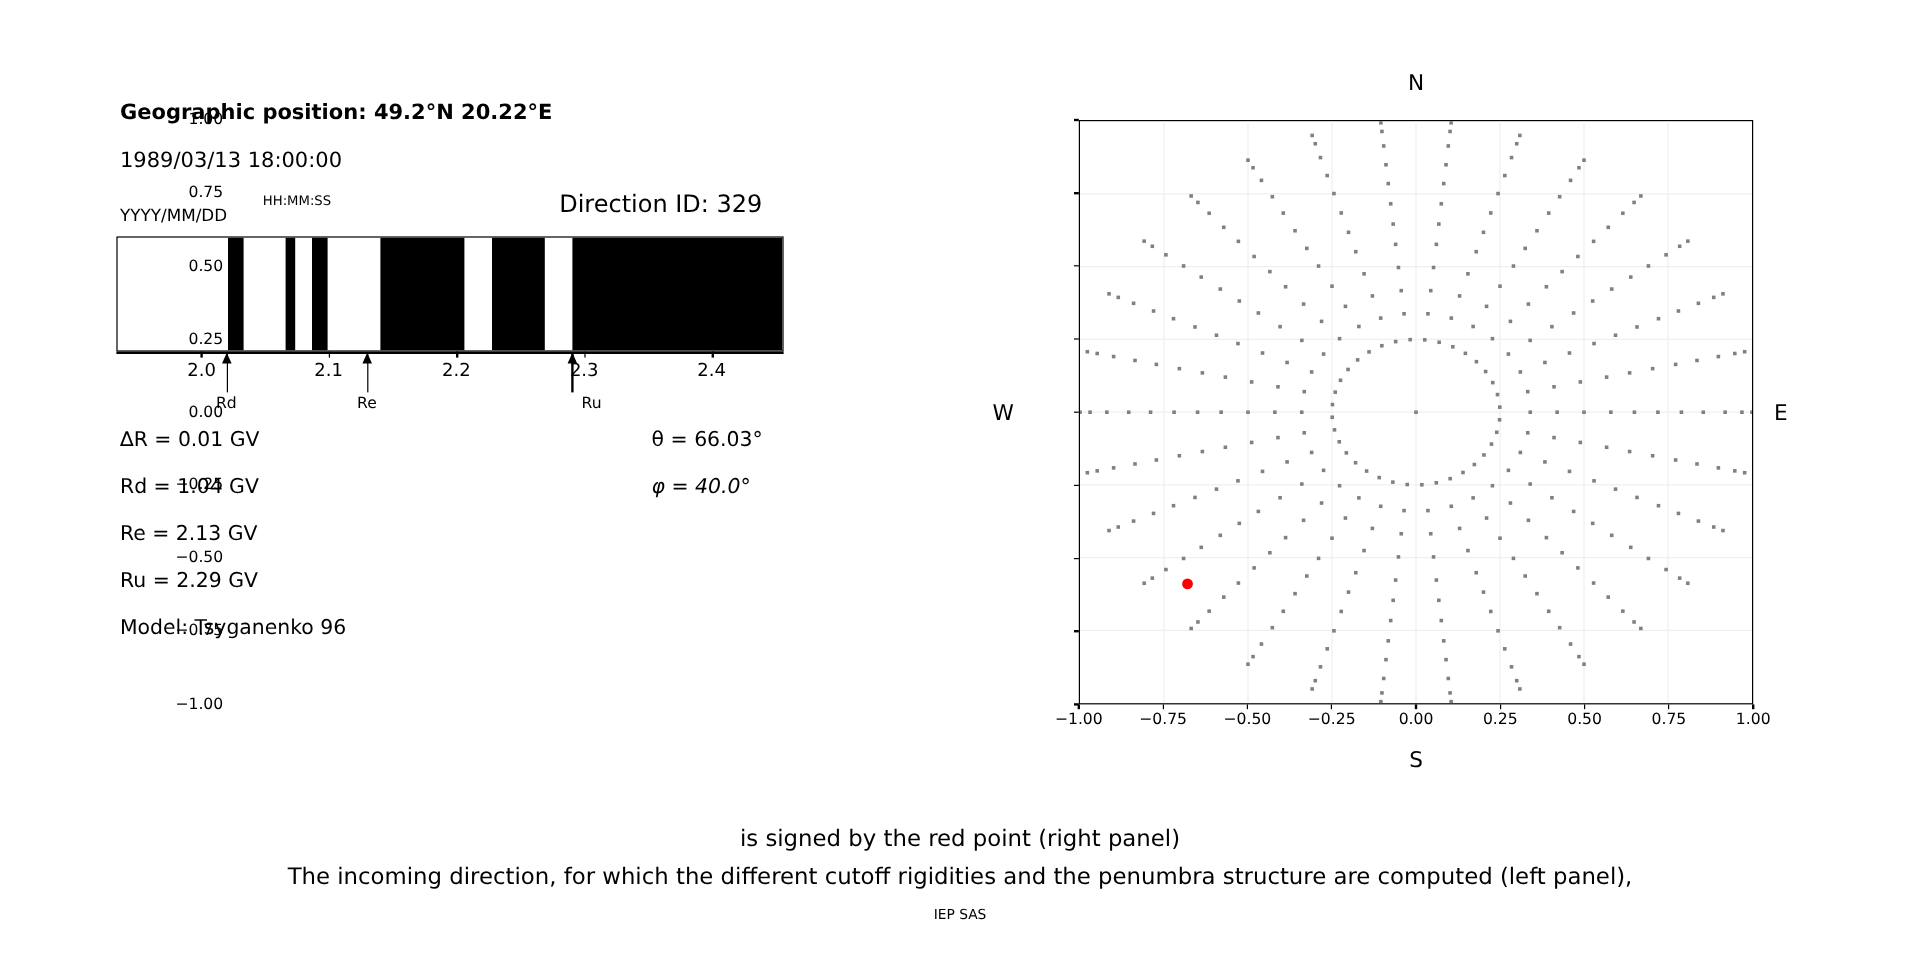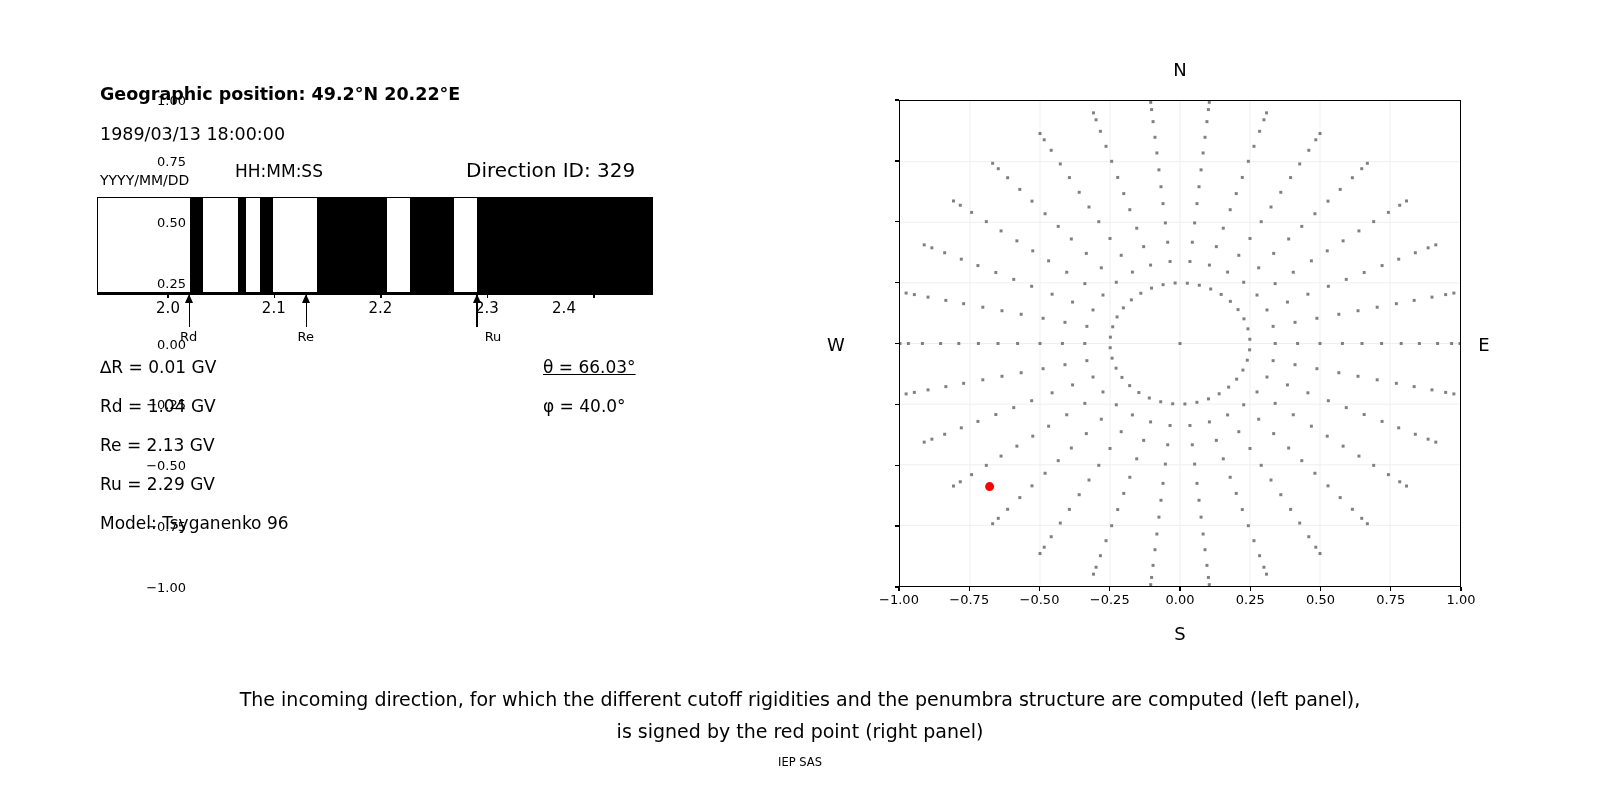--- a/index.html
+++ b/index.html
@@ -22,21 +22,21 @@
     left: 0;
     top: 0;
     width: 760px;
     height: 620px;
   }
   .txt { position: absolute; white-space: nowrap; color:#000; }
 
   #geo-position   { left: 100px; top:  84px; font-size: 17.5px; font-weight: bold; }
   #datetime-value { left: 100px; top: 124px; font-size: 17.5px; }
   #date-format    { left: 100px; top: 172px; font-size: 14px; }
-  #time-format    { left: 219px; top: 161px; font-size: 17px; margin-left: 16px; }
+  #time-format    { left: 219px; top: 161px; font-size: 11px; }
   #direction-id   { left: 466px; top: 158px; font-size: 20px; }
 
   
   #penumbra-wrap {
     position: absolute;
     left: 97px;
     top: 197px;
     width: 556px;
     height: 96px;
   }
@@ -223,36 +223,36 @@
     <div id="axis-line"></div>
   <div class="axis-tick" style="left: 70.25px;"></div>
       <div class="axis-tick-label" style="left: 71px; text-align: right;">2.0</div>
       <div class="axis-tick" style="left: 176.788px;"></div>
       <div class="axis-tick-label" style="left: 176.788px;">2.1</div>
       <div class="axis-tick" style="left: 283.327px;"></div>
       <div class="axis-tick-label" style="left: 283.327px;">2.2</div>
       <div class="axis-tick" style="left: 389.865px;"></div>
       <div class="axis-tick-label" style="left: 389.865px;">2.3</div>
       <div class="axis-tick" style="left: 496.404px;"></div>
-      <div class="axis-tick-label" style="left: 467px;">2.4</div>
+      <div class="axis-tick-label" style="left: 496px;">2.4</div>
       <div class="marker-arrow" style="left: 91.5577px;"></div>
       <div class="marker-label" style="left: 91.5577px;">Rd</div>
       <div class="marker-arrow" style="left: 208.75px;"></div>
       <div class="marker-label" style="left: 208.75px;">Re</div>
       <div class="marker-arrow" style="left: 379.212px;"></div>
       <div class="marker-label" style="left: 396px;">Ru</div>
     </div>
 
   <div class="value-line left" style="top:357px;">∆R = 0.01 GV</div>
   <div class="value-line left" style="top:396px;">Rd = 1.04 GV</div>
   <div class="value-line left" style="top:435px;">Re = 2.13 GV</div>
   <div class="value-line left" style="top:474px;">Ru = 2.29 GV</div>
   <div class="value-line left" style="top:513px;text-align:center;">Model: Tsyganenko 96</div>
-  <div class="value-line right" style="top:357px;text-decoration:underline;">θ = 66.03°</div>
-  <div class="value-line right" style="top:396px;">φ = 40.0°</div>
+  <div class="value-line right" style="top:357px;">θ = 66.03°</div>
+  <div class="value-line right" style="top:396px;font-style:italic;">φ = 40.0°</div>
 </div>
 
 <div id="right-panel">
   <div id="polar-frame">
     <svg id="polar-canvas" viewBox="0 0 562 487" preserveAspectRatio="none">
         <line x1="70.25" x2="70.25" y1="0" y2="487" stroke="#efefef" stroke-width="1"></line>
         <line x1="140.5" x2="140.5" y1="0" y2="487" stroke="#efefef" stroke-width="1"></line>
         <line x1="210.75" x2="210.75" y1="0" y2="487" stroke="#efefef" stroke-width="1"></line>
         <line x1="281" x2="281" y1="0" y2="487" stroke="#efefef" stroke-width="1"></line>
         <line x1="351.25" x2="351.25" y1="0" y2="487" stroke="#efefef" stroke-width="1"></line>
@@ -679,16 +679,16 @@
       <div class="xt" style="left: 1320.5px;">0.50</div>
       <div class="polar-tickmark" style="left: 1319.8px; top: 587px; width: 1.4px; height: 4px;"></div>
       <div class="xt" style="left: 1390.75px;">0.75</div>
       <div class="polar-tickmark" style="left: 1390.05px; top: 587px; width: 1.4px; height: 4px;"></div>
       <div class="xt" style="left: 1461px;">1.00</div>
       <div class="polar-tickmark" style="left: 1460.3px; top: 587px; width: 1.4px; height: 4px;"></div>
     </div>
 </div>
 
 <div id="caption">
+  <div>is signed by the red point (right panel)</div>
   <div>The incoming direction, for which the different cutoff rigidities and the penumbra structure are computed (left panel),</div>
-  <div>is signed by the red point (right panel)</div>
 </div>
 <div id="footer-credit">IEP SAS</div>
 
 </body></html>

